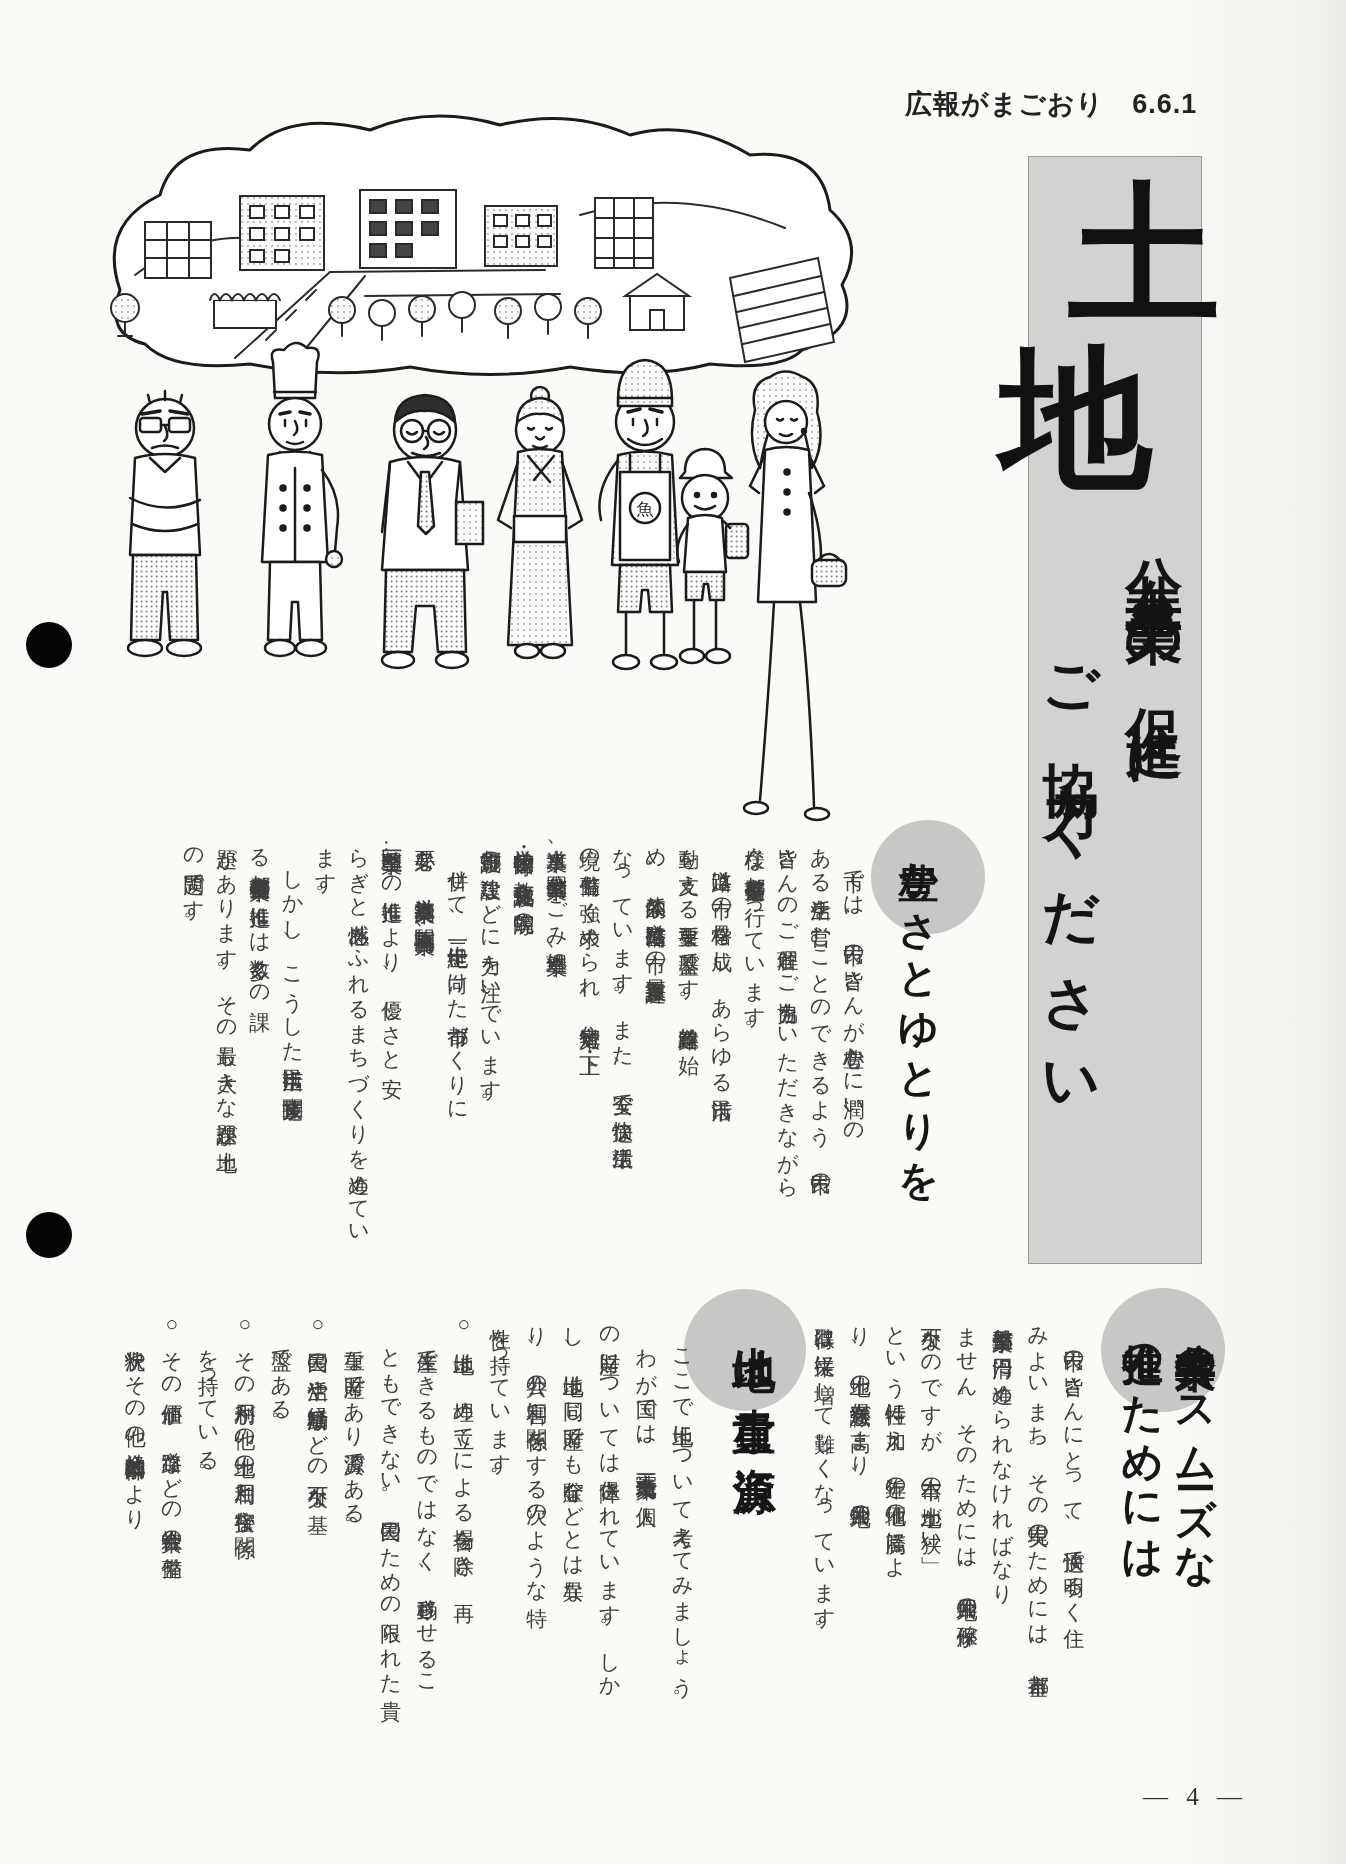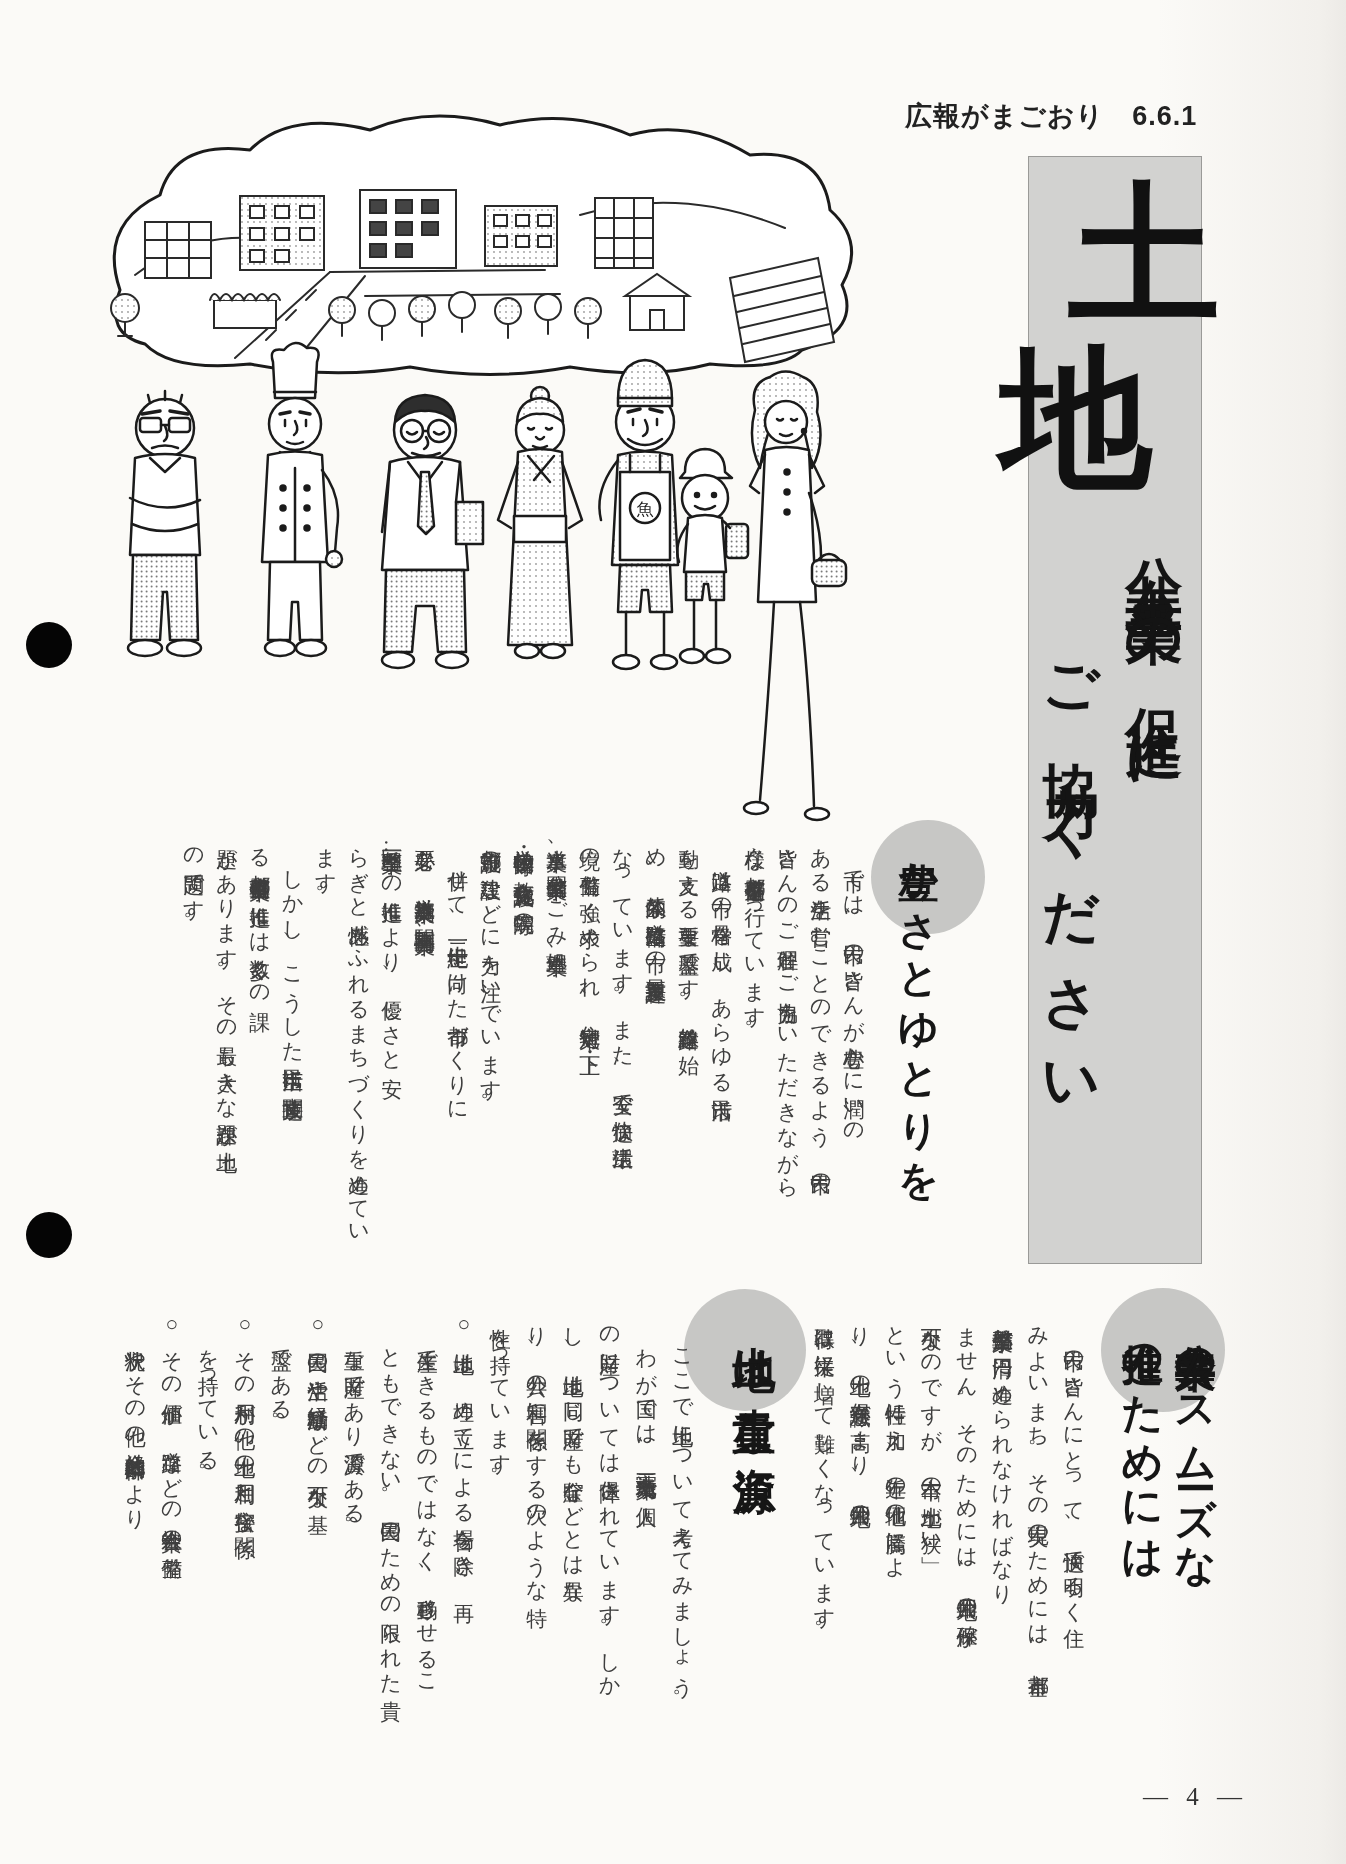--- a/index.html
+++ b/index.html
@@ -12,21 +12,21 @@
   .vcol{
     position:absolute;writing-mode:vertical-rl;white-space:pre;
     font-family:"Liberation Serif",serif;font-size:21px;letter-spacing:1px;
     line-height:1.18;color:#3e3e3e;
   }
   .vhead{
     position:absolute;writing-mode:vertical-rl;white-space:pre;line-height:1;
     font-family:"Liberation Sans",sans-serif;font-weight:600;color:#161616;
   }
   #header-line{
-    top:98px;left:905px;font-family:"Liberation Sans",sans-serif;
+    top:86px;left:905px;font-family:"Liberation Sans",sans-serif;
     font-size:27px;font-weight:600;color:#222;letter-spacing:1px;
   }
   #hole-1,#hole-2{width:46px;height:46px;border-radius:50%;background:#050505;left:26px;}
   #hole-1{top:622px;} #hole-2{top:1212px;}
   #title-box{
     left:1028px;top:156px;width:172px;height:1106px;
     background:#d2d2d0;border:1px solid #9a9a98;
   }
   .title-char{
     position:absolute;font-family:"Liberation Sans",sans-serif;font-weight:900;

